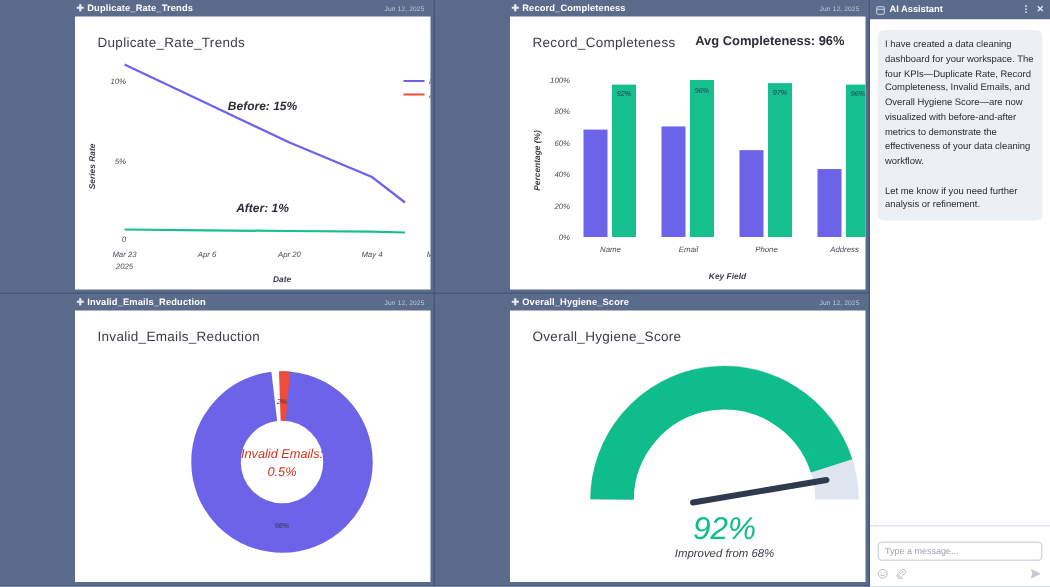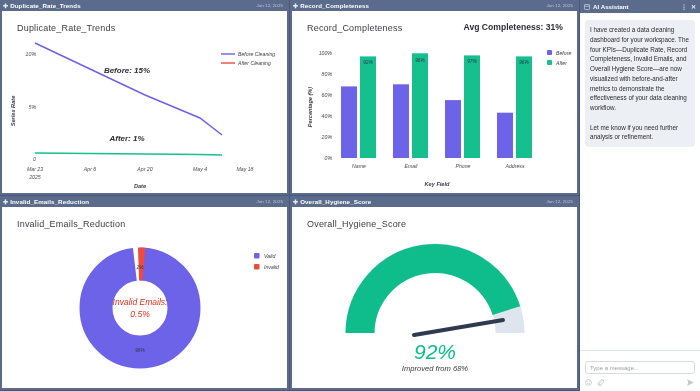--- a/index.html
+++ b/index.html
@@ -27,20 +27,21 @@
   }
 
   .panel {
     position: relative;
     display: flex;
     flex-direction: column;
     background: #5b6b8c;
     border-right: 1px solid #48587a;
     border-bottom: 1px solid #48587a;
     overflow: hidden;
+    padding-left: 48px;
   }
 
   .panel-header {
     height: 11px;
     flex: 0 0 11px;
     background: #5b6b8c;
     display: flex;
     align-items: center;
     padding: 0 3px;
     color: #ffffff;
@@ -235,21 +236,21 @@
 
     <div class="panel">
       <div class="panel-header">
         <span class="drag-handle">✚</span>
         <span class="ph-title">Record_Completeness</span>
         <span class="ph-spacer"></span>
         <span class="ph-date">Jun 12, 2025</span>
       </div>
       <div class="panel-body">
         <div class="chart-title">Record_Completeness</div>
-        <div class="chart-kpi">Avg Completeness: 31%</div>
+        <div class="chart-kpi">Avg Completeness: 96%</div>
         <div class="svgwrap">
           <svg viewBox="0 0 286 183" width="286" height="183" preserveAspectRatio="none">
 
             <text class="tick-lbl" x="40" y="44" text-anchor="end">100%</text>
             <text class="tick-lbl" x="40" y="65" text-anchor="end">80%</text>
             <text class="tick-lbl" x="40" y="86" text-anchor="end">60%</text>
             <text class="tick-lbl" x="40" y="107" text-anchor="end">40%</text>
             <text class="tick-lbl" x="40" y="128" text-anchor="end">20%</text>
             <text class="tick-lbl" x="40" y="149" text-anchor="end">0%</text>
             <text class="axis-lbl" x="20" y="96" text-anchor="middle" transform="rotate(-90 20 96)">Percentage (%)</text>

